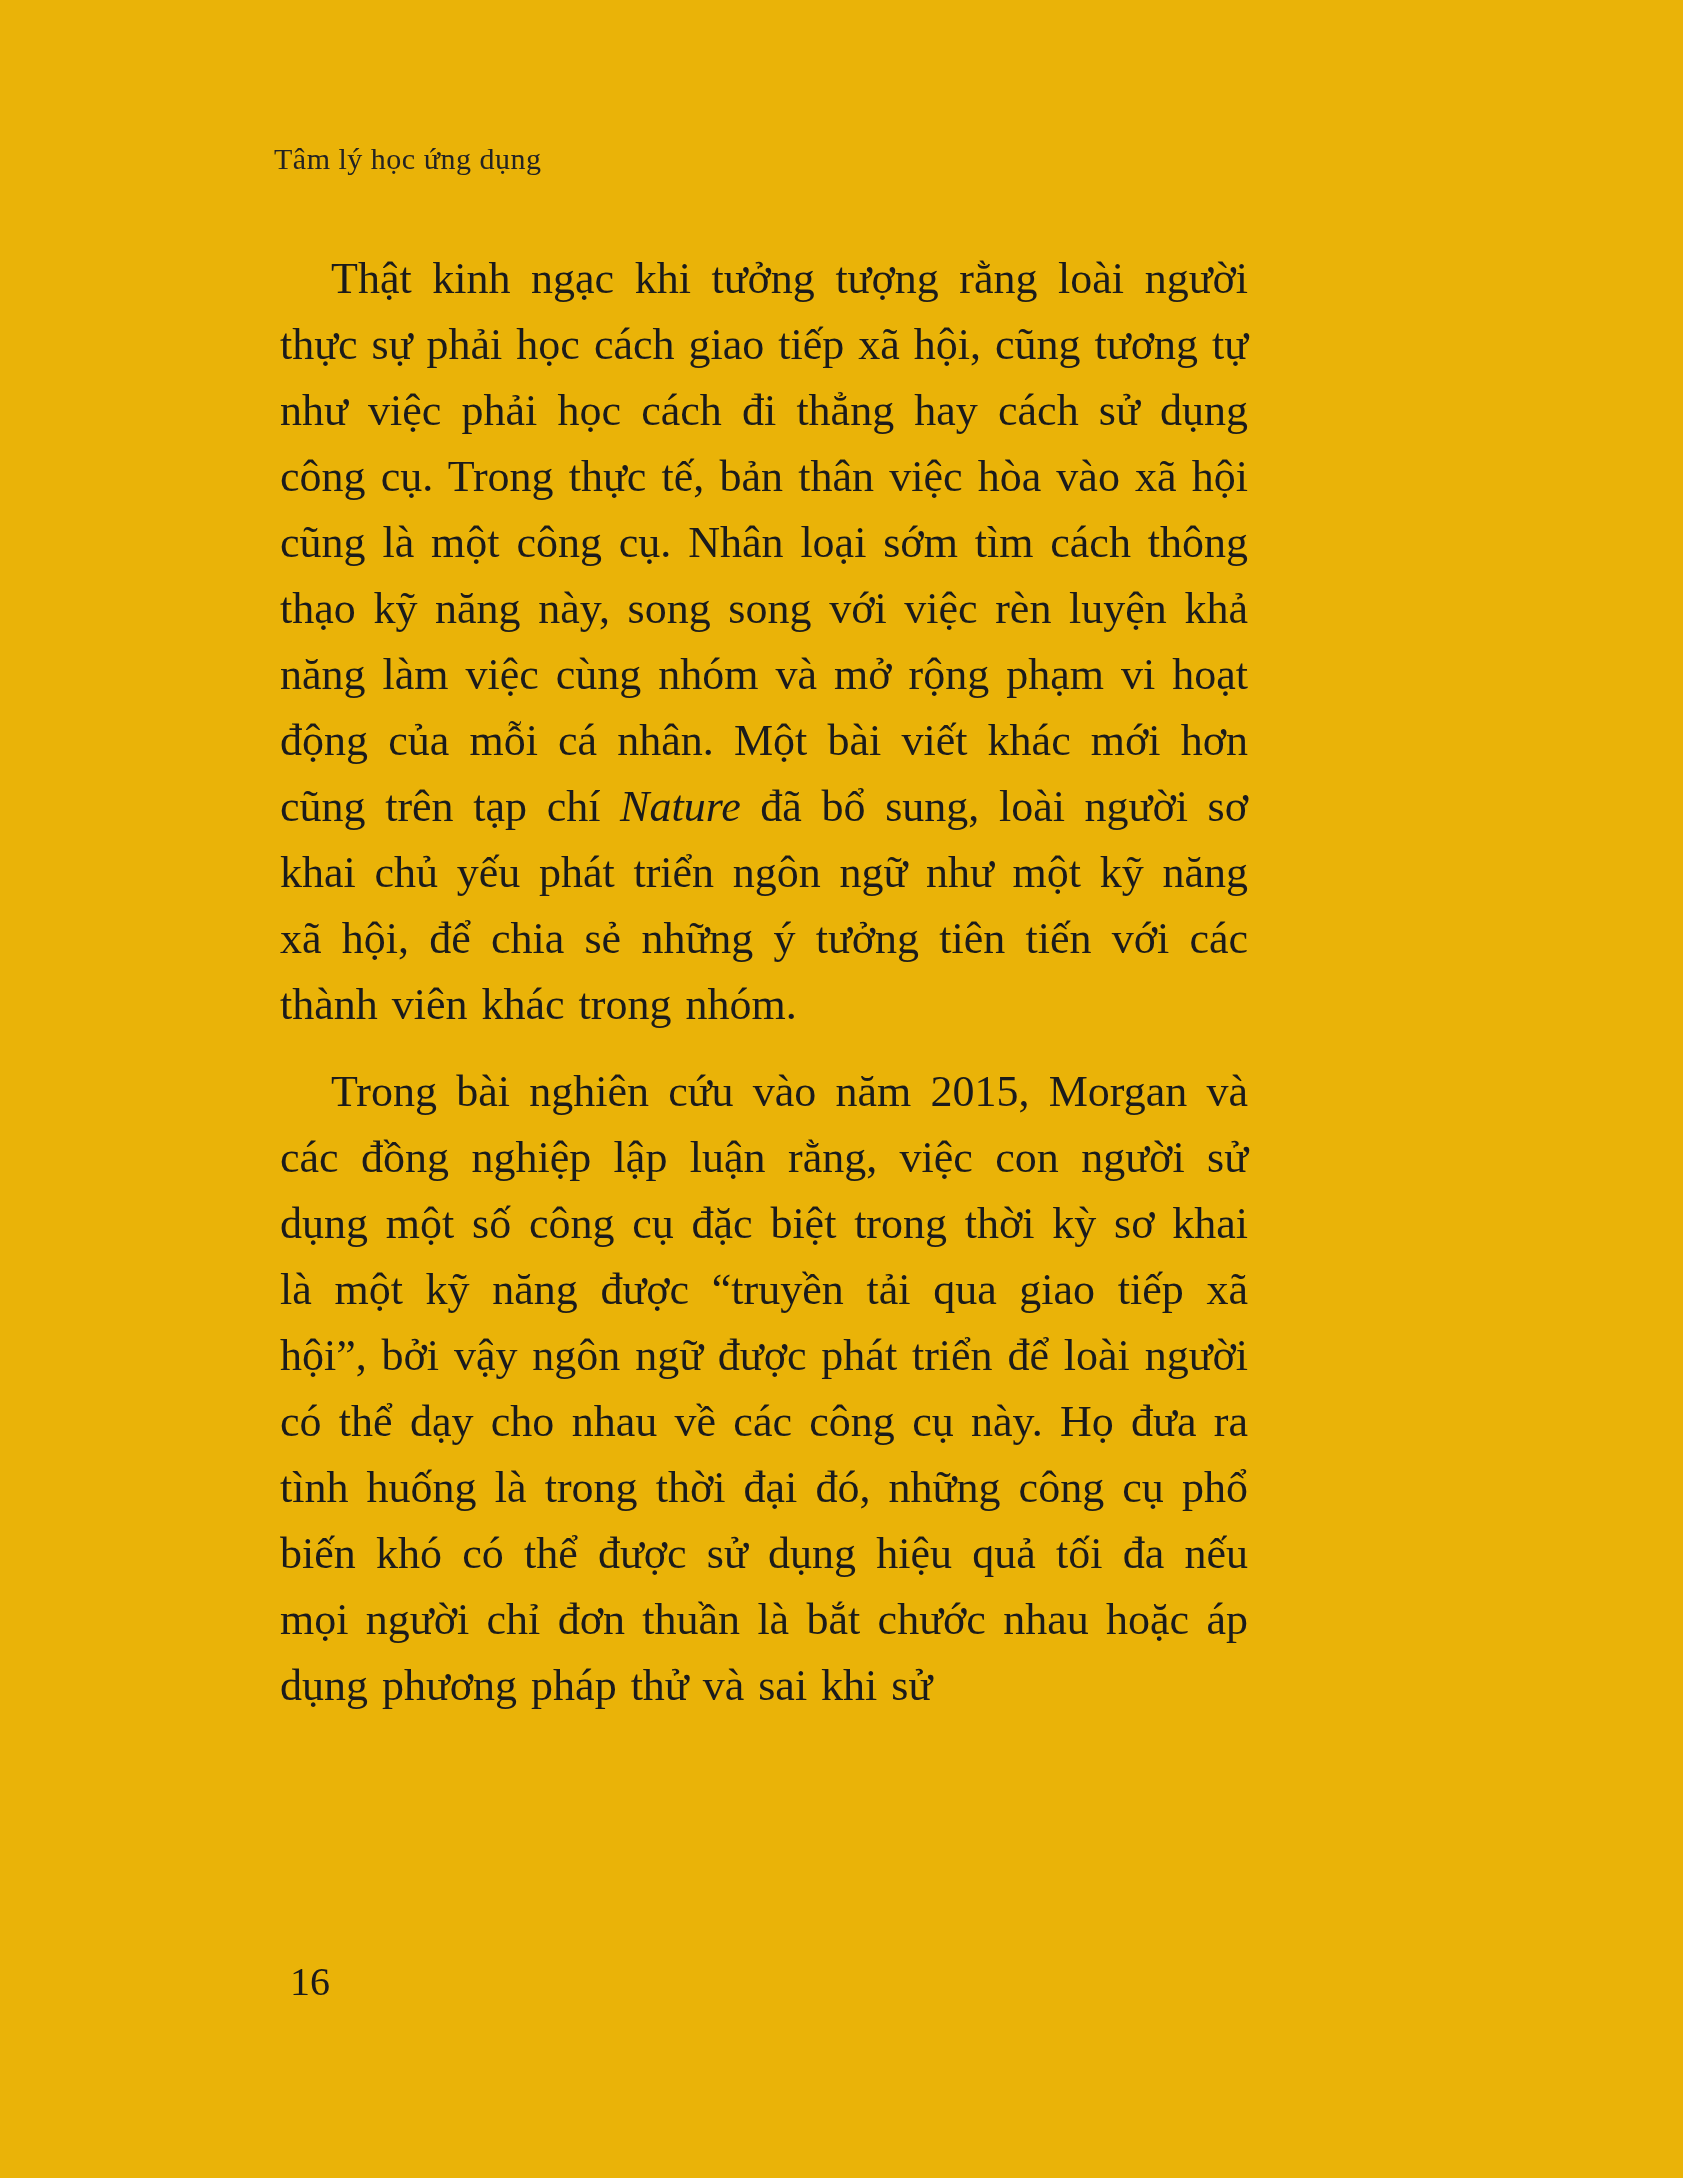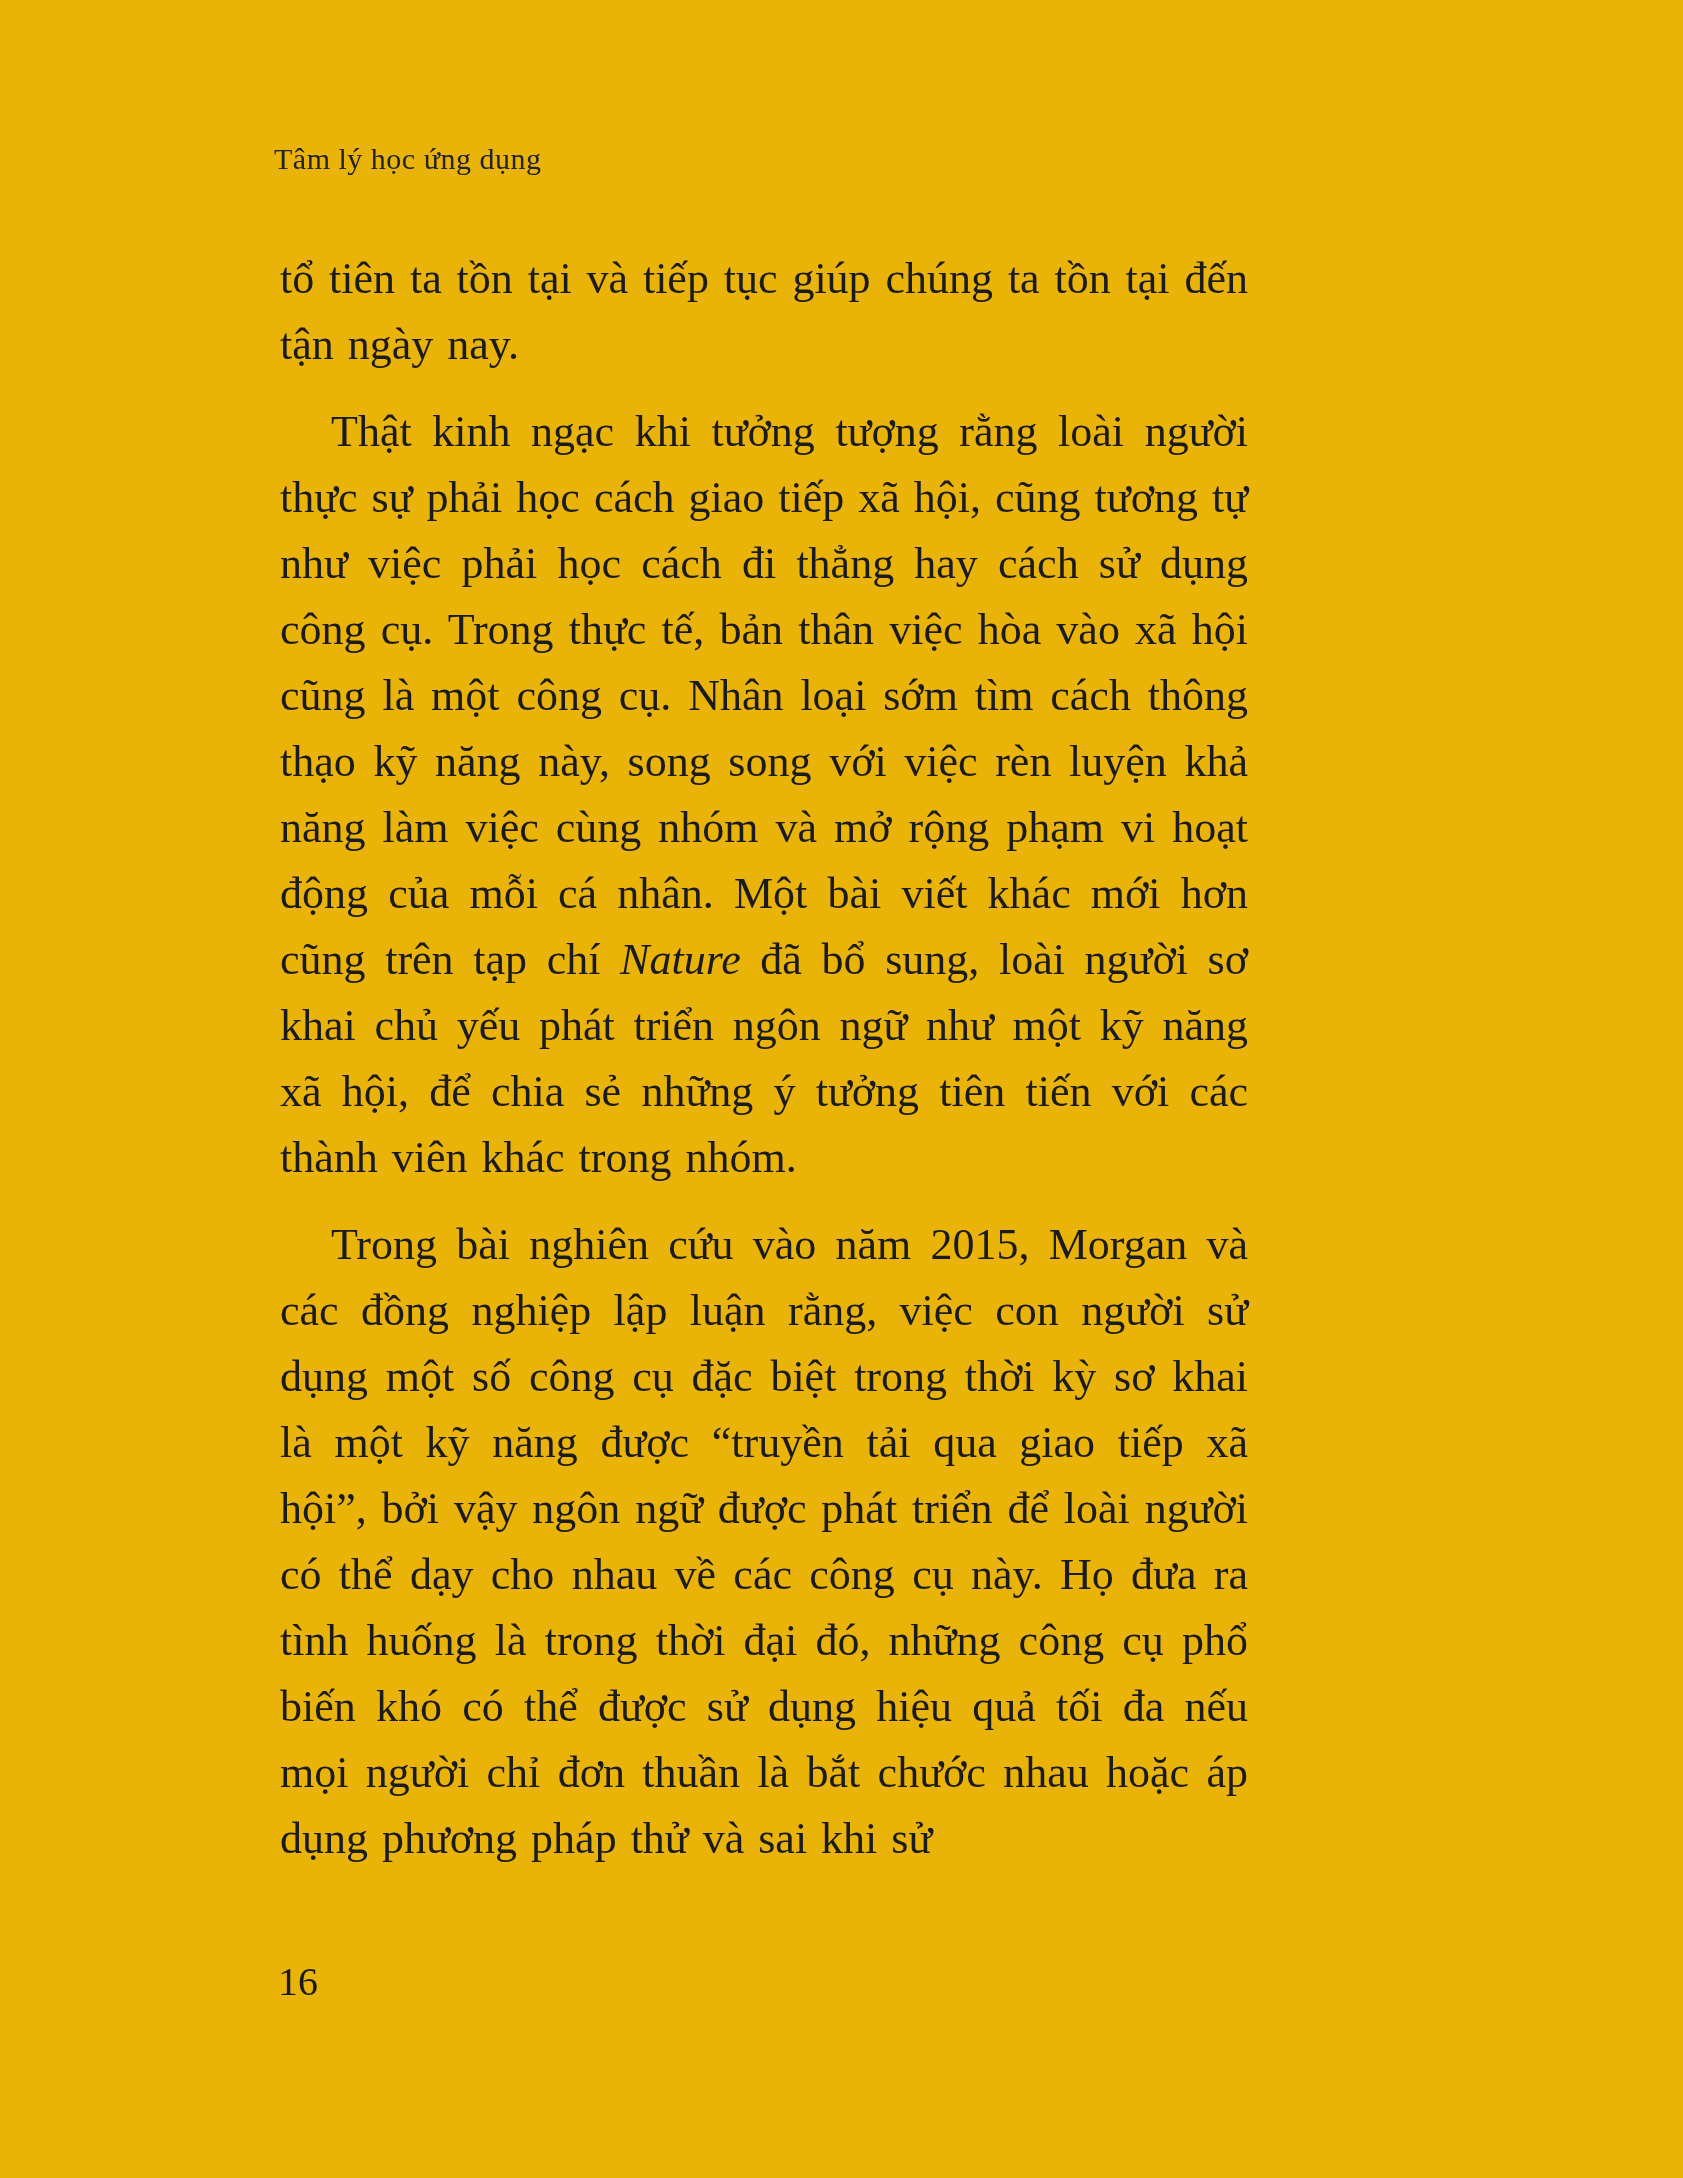--- a/index.html
+++ b/index.html
@@ -42,36 +42,35 @@
     text-indent: 51px;
   }
   .body-text p.no-indent {
     text-indent: 0;
   }
   .body-text em {
     font-style: italic;
   }
   .page-number {
     position: absolute;
-    left: 278px;
+    left: 290px;
     top: 1958px;
     font-size: 40px;
     color: #1b1b1b;
   }
 </style>
 </head>
 <body>
 
 <div class="page">
 
   <div class="running-header">Tâm lý học ứng dụng</div>
 
   <main class="body-text">
 
-    <p class="no-indent">tổ tiên ta tồn tại và tiếp tục giúp chúng ta tồn tại đến tận ngày nay.</p>
 
     <p><span>Thật kinh ngạc khi tưởng tượng rằng loài người thực sự phải học cách giao tiếp xã hội, cũng tương tự như việc phải học cách đi thẳng hay cách sử dụng công cụ. Trong thực tế, bản thân việc hòa vào xã hội cũng là một công cụ. Nhân loại sớm tìm cách thông thạo kỹ năng này, song song với việc rèn luyện khả năng làm việc cùng nhóm và mở rộng phạm vi hoạt động của mỗi cá nhân. Một bài viết khác mới hơn cũng trên tạp chí </span><em>Nature</em><span> đã bổ sung, loài người sơ khai chủ yếu phát triển ngôn ngữ như một kỹ năng xã hội, để chia sẻ những ý tưởng tiên tiến với các thành viên khác trong nhóm.</span></p>
 
     <p>Trong bài nghiên cứu vào năm 2015, Morgan và các đồng nghiệp lập luận rằng, việc con người sử dụng một số công cụ đặc biệt trong thời kỳ sơ khai là một kỹ năng được “truyền tải qua giao tiếp xã hội”, bởi vậy ngôn ngữ được phát triển để loài người có thể dạy cho nhau về các công cụ này. Họ đưa ra tình huống là trong thời đại đó, những công cụ phổ biến khó có thể được sử dụng hiệu quả tối đa nếu mọi người chỉ đơn thuần là bắt chước nhau hoặc áp dụng phương pháp thử và sai khi sử</p>
 
   </main>
 
   <div class="page-number">16</div>
 
 </div>

